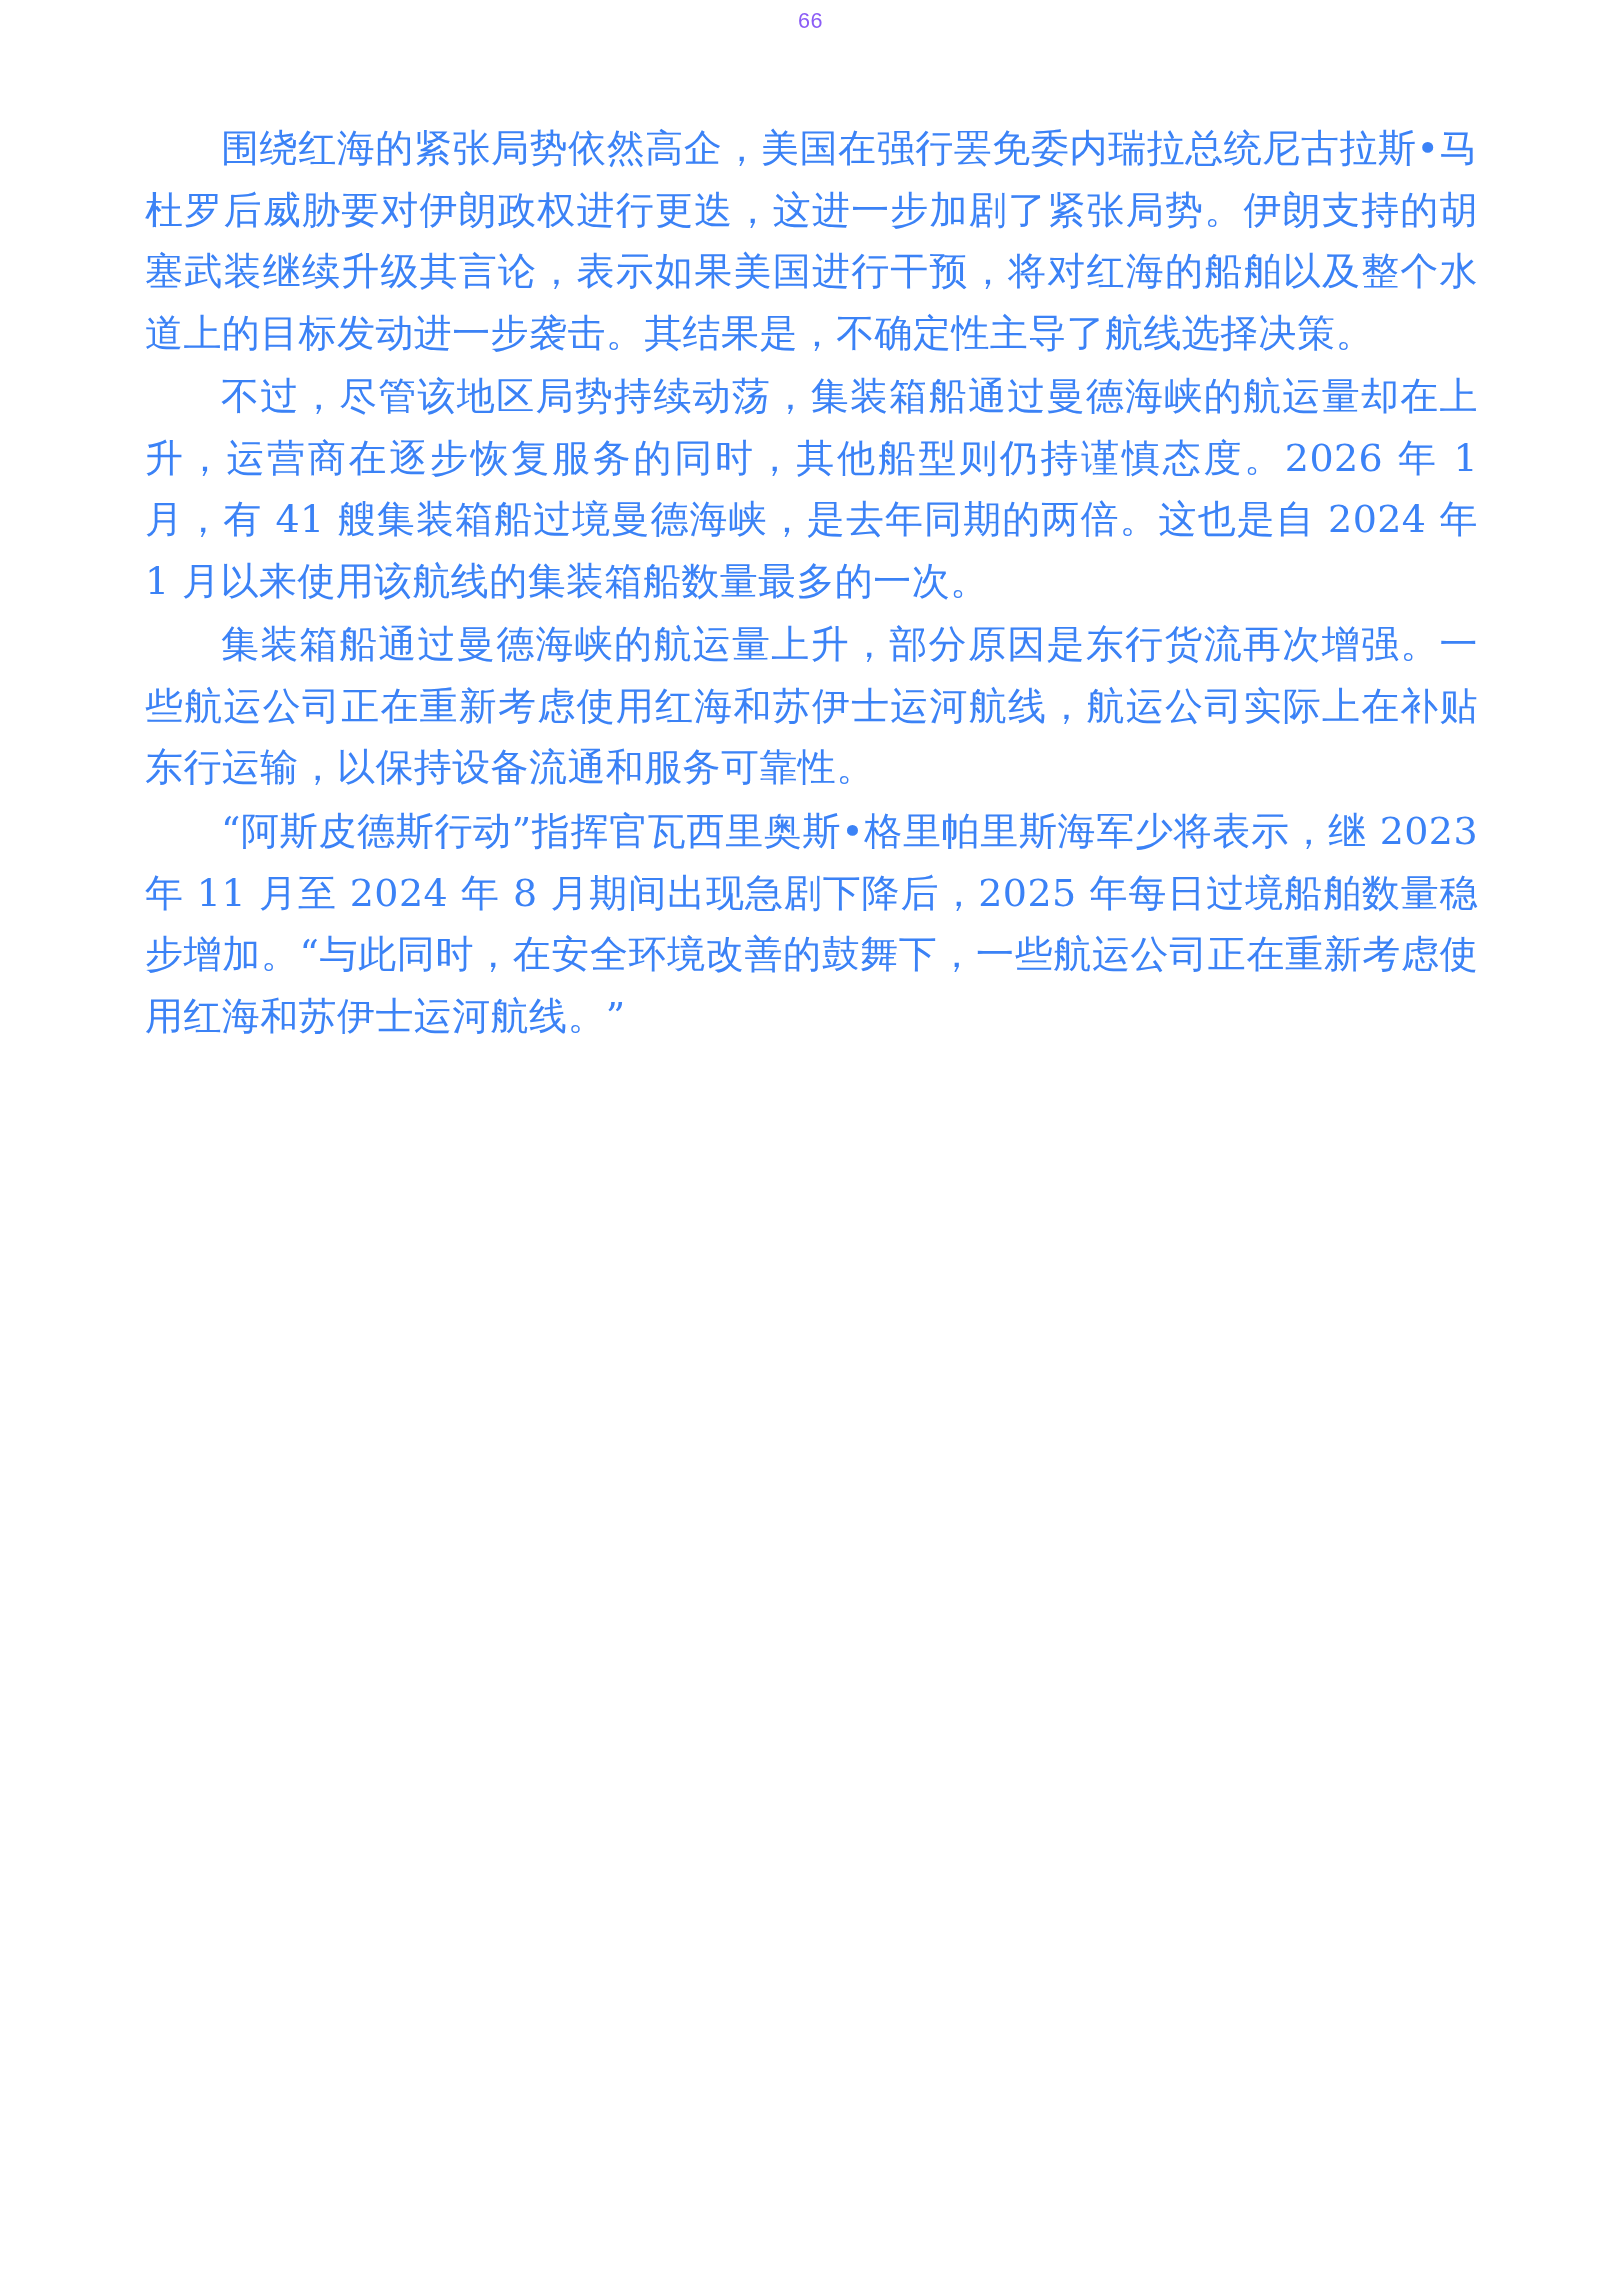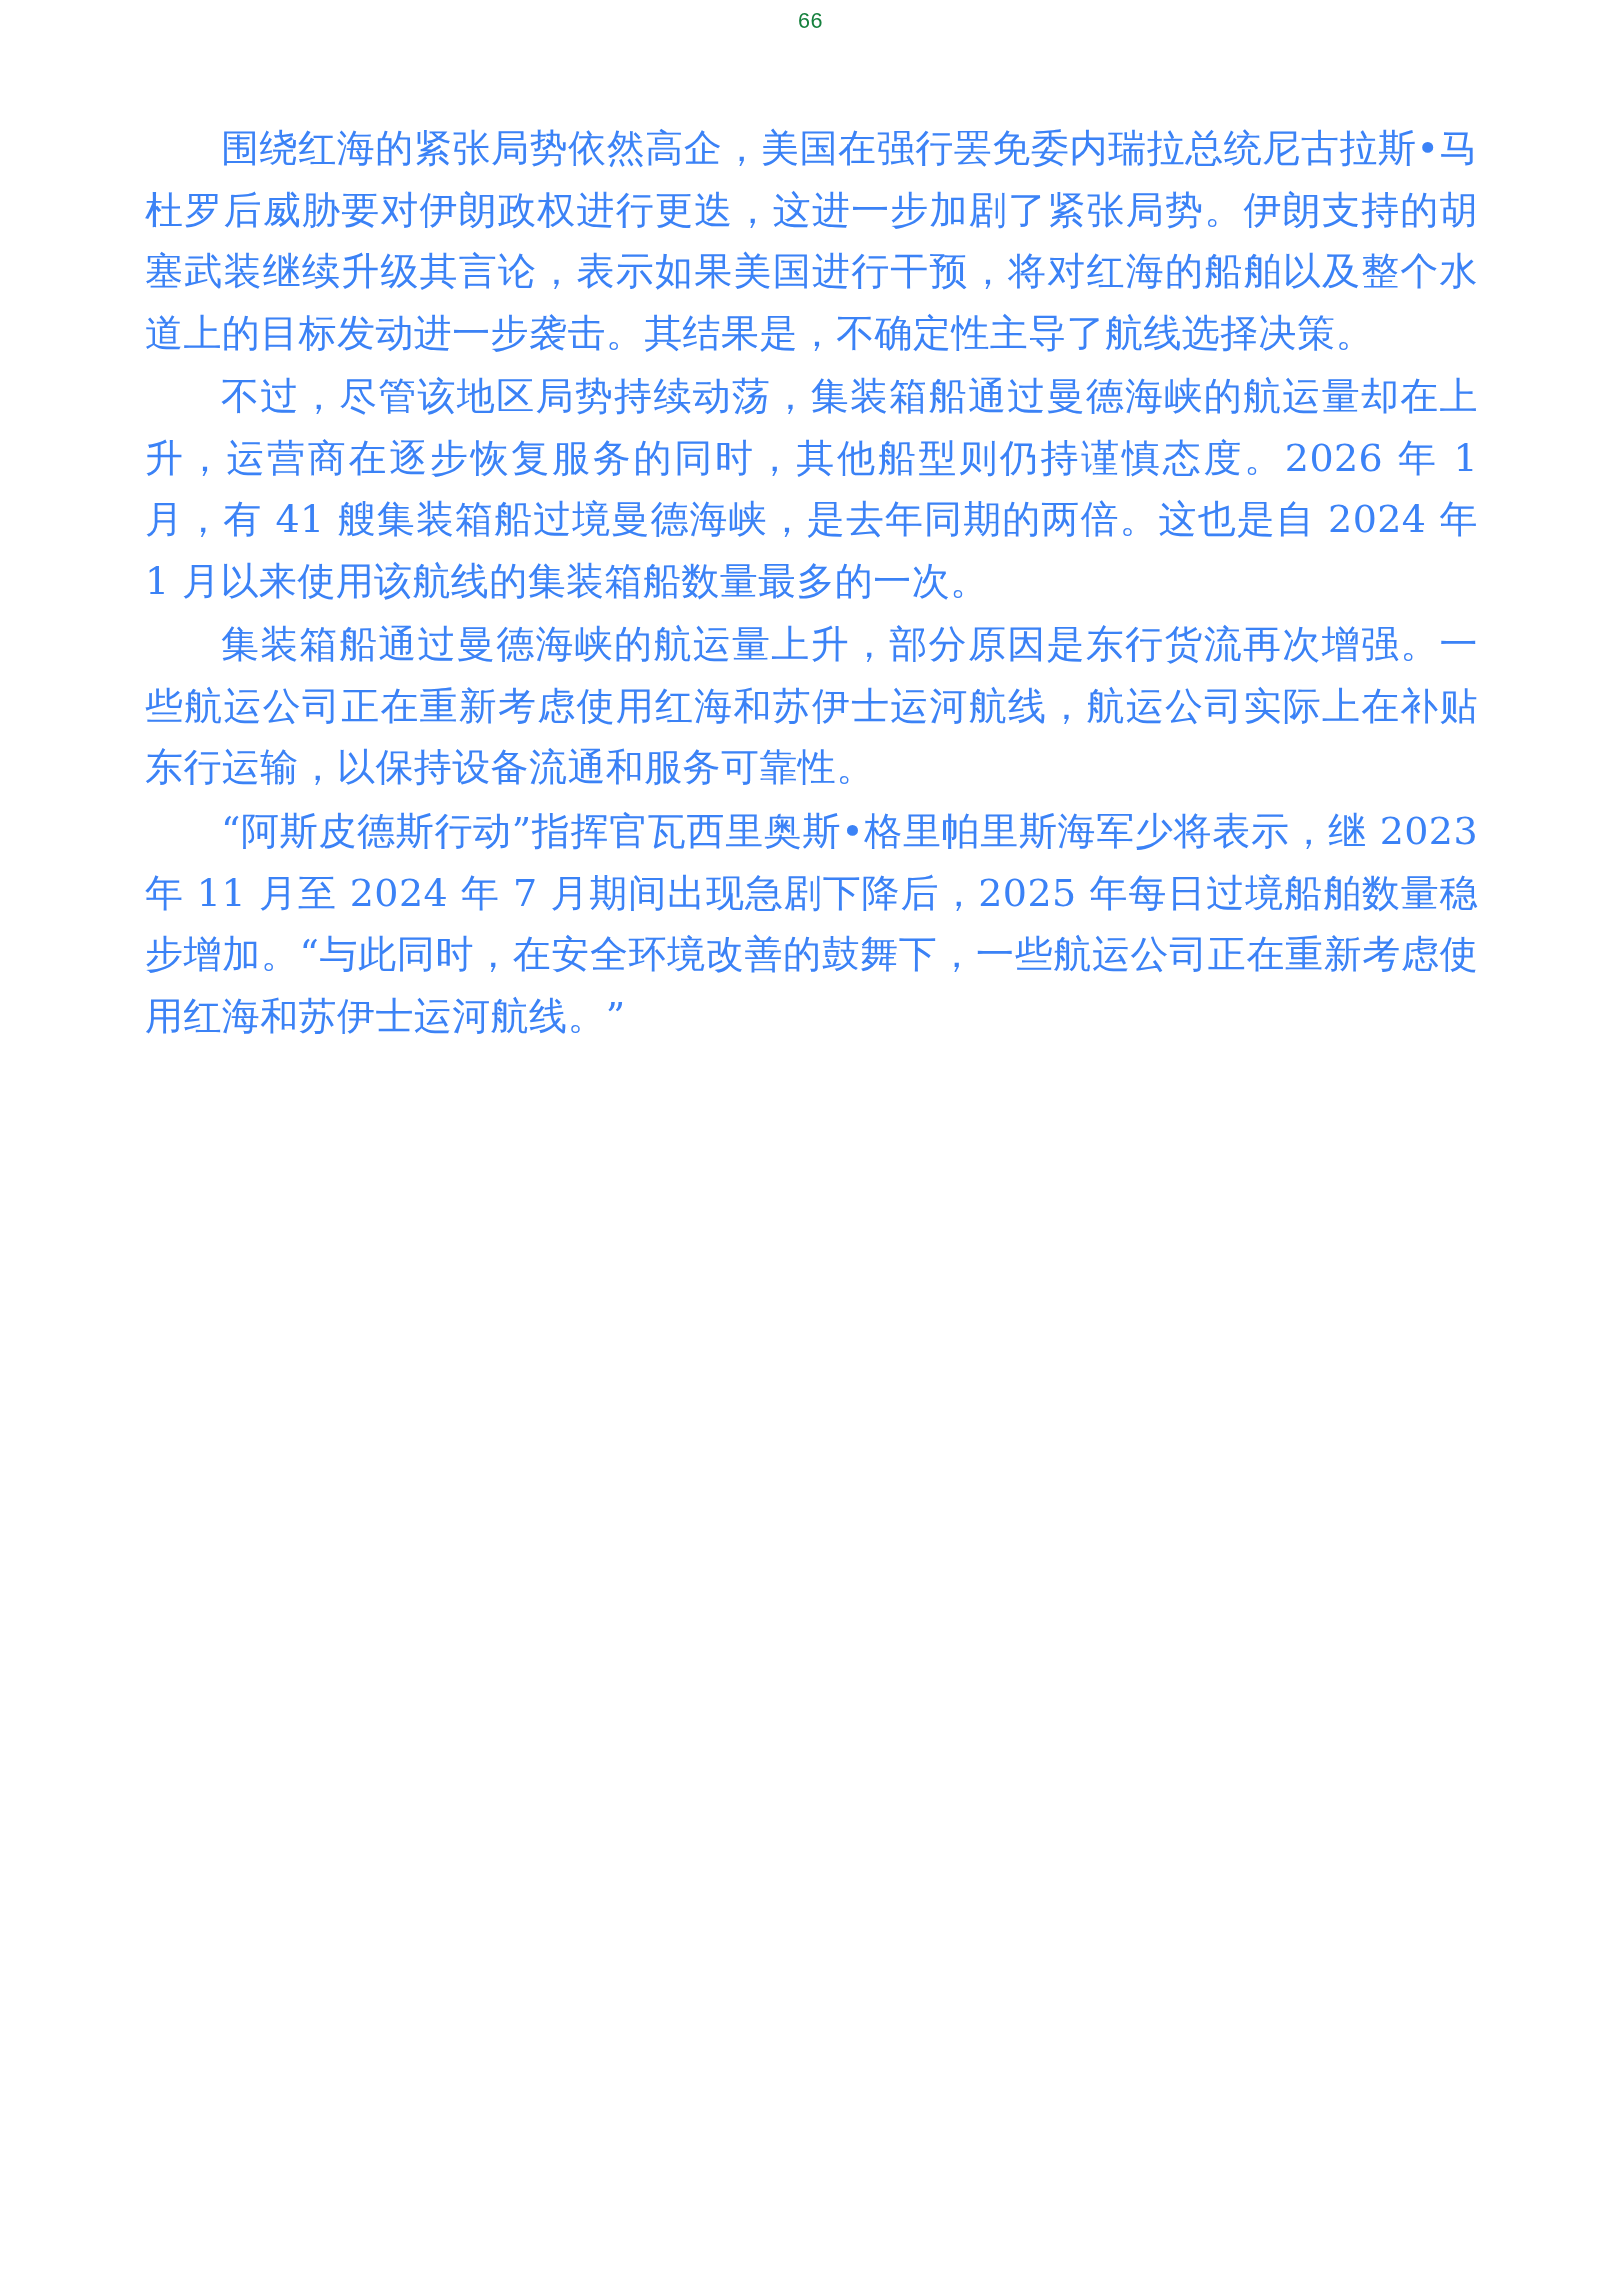--- a/index.html
+++ b/index.html
@@ -18,21 +18,21 @@
     overflow: hidden;
   }
   .page-number {
     position: absolute;
     top: 7.8px;
     left: 0;
     width: 100%;
     text-align: center;
     font-family: "Liberation Sans", sans-serif;
     font-size: 21.6px;
-    color: #15803d;
+    color: #8b5cf6;
     letter-spacing: 0.5px;
   }
   .body-area {
     position: absolute;
     top: 118px;
     left: 145px;
     width: 1333px;
   }
   p.para {
     margin: 0;
@@ -53,17 +53,17 @@
 <body>
 
 <div class="page">
 
   <div class="page-number">66</div>
 
   <div class="body-area">
     <p class="para">围绕红海的紧张局势依然高企，美国在强行罢免委内瑞拉总统尼古拉斯•马杜罗后威胁要对伊朗政权进行更迭，这进一步加剧了紧张局势。伊朗支持的胡塞武装继续升级其言论，表示如果美国进行干预，将对红海的船舶以及整个水道上的目标发动进一步袭击。其结果是，不确定性主导了航线选择决策。</p>
     <p class="para">不过，尽管该地区局势持续动荡，集装箱船通过曼德海峡的航运量却在上升，运营商在逐步恢复服务的同时，其他船型则仍持谨慎态度。2026 年 1 月，有 41 艘集装箱船过境曼德海峡，是去年同期的两倍。这也是自 2024 年 1 月以来使用该航线的集装箱船数量最多的一次。</p>
     <p class="para">集装箱船通过曼德海峡的航运量上升，部分原因是东行货流再次增强。一些航运公司正在重新考虑使用红海和苏伊士运河航线，航运公司实际上在补贴东行运输，以保持设备流通和服务可靠性。</p>
-    <p class="para">“阿斯皮德斯行动”指挥官瓦西里奥斯•格里帕里斯海军少将表示，继 2023 年 11 月至 2024 年 7 月期间出现急剧下降后，2025 年每日过境船舶数量稳步增加。“与此同时，在安全环境改善的鼓舞下，一些航运公司正在重新考虑使用红海和苏伊士运河航线。”</p>
+    <p class="para">“阿斯皮德斯行动”指挥官瓦西里奥斯•格里帕里斯海军少将表示，继 2023 年 11 月至 2024 年 8 月期间出现急剧下降后，2025 年每日过境船舶数量稳步增加。“与此同时，在安全环境改善的鼓舞下，一些航运公司正在重新考虑使用红海和苏伊士运河航线。”</p>
   </div>
 
 </div>
 
 
 </body></html>

